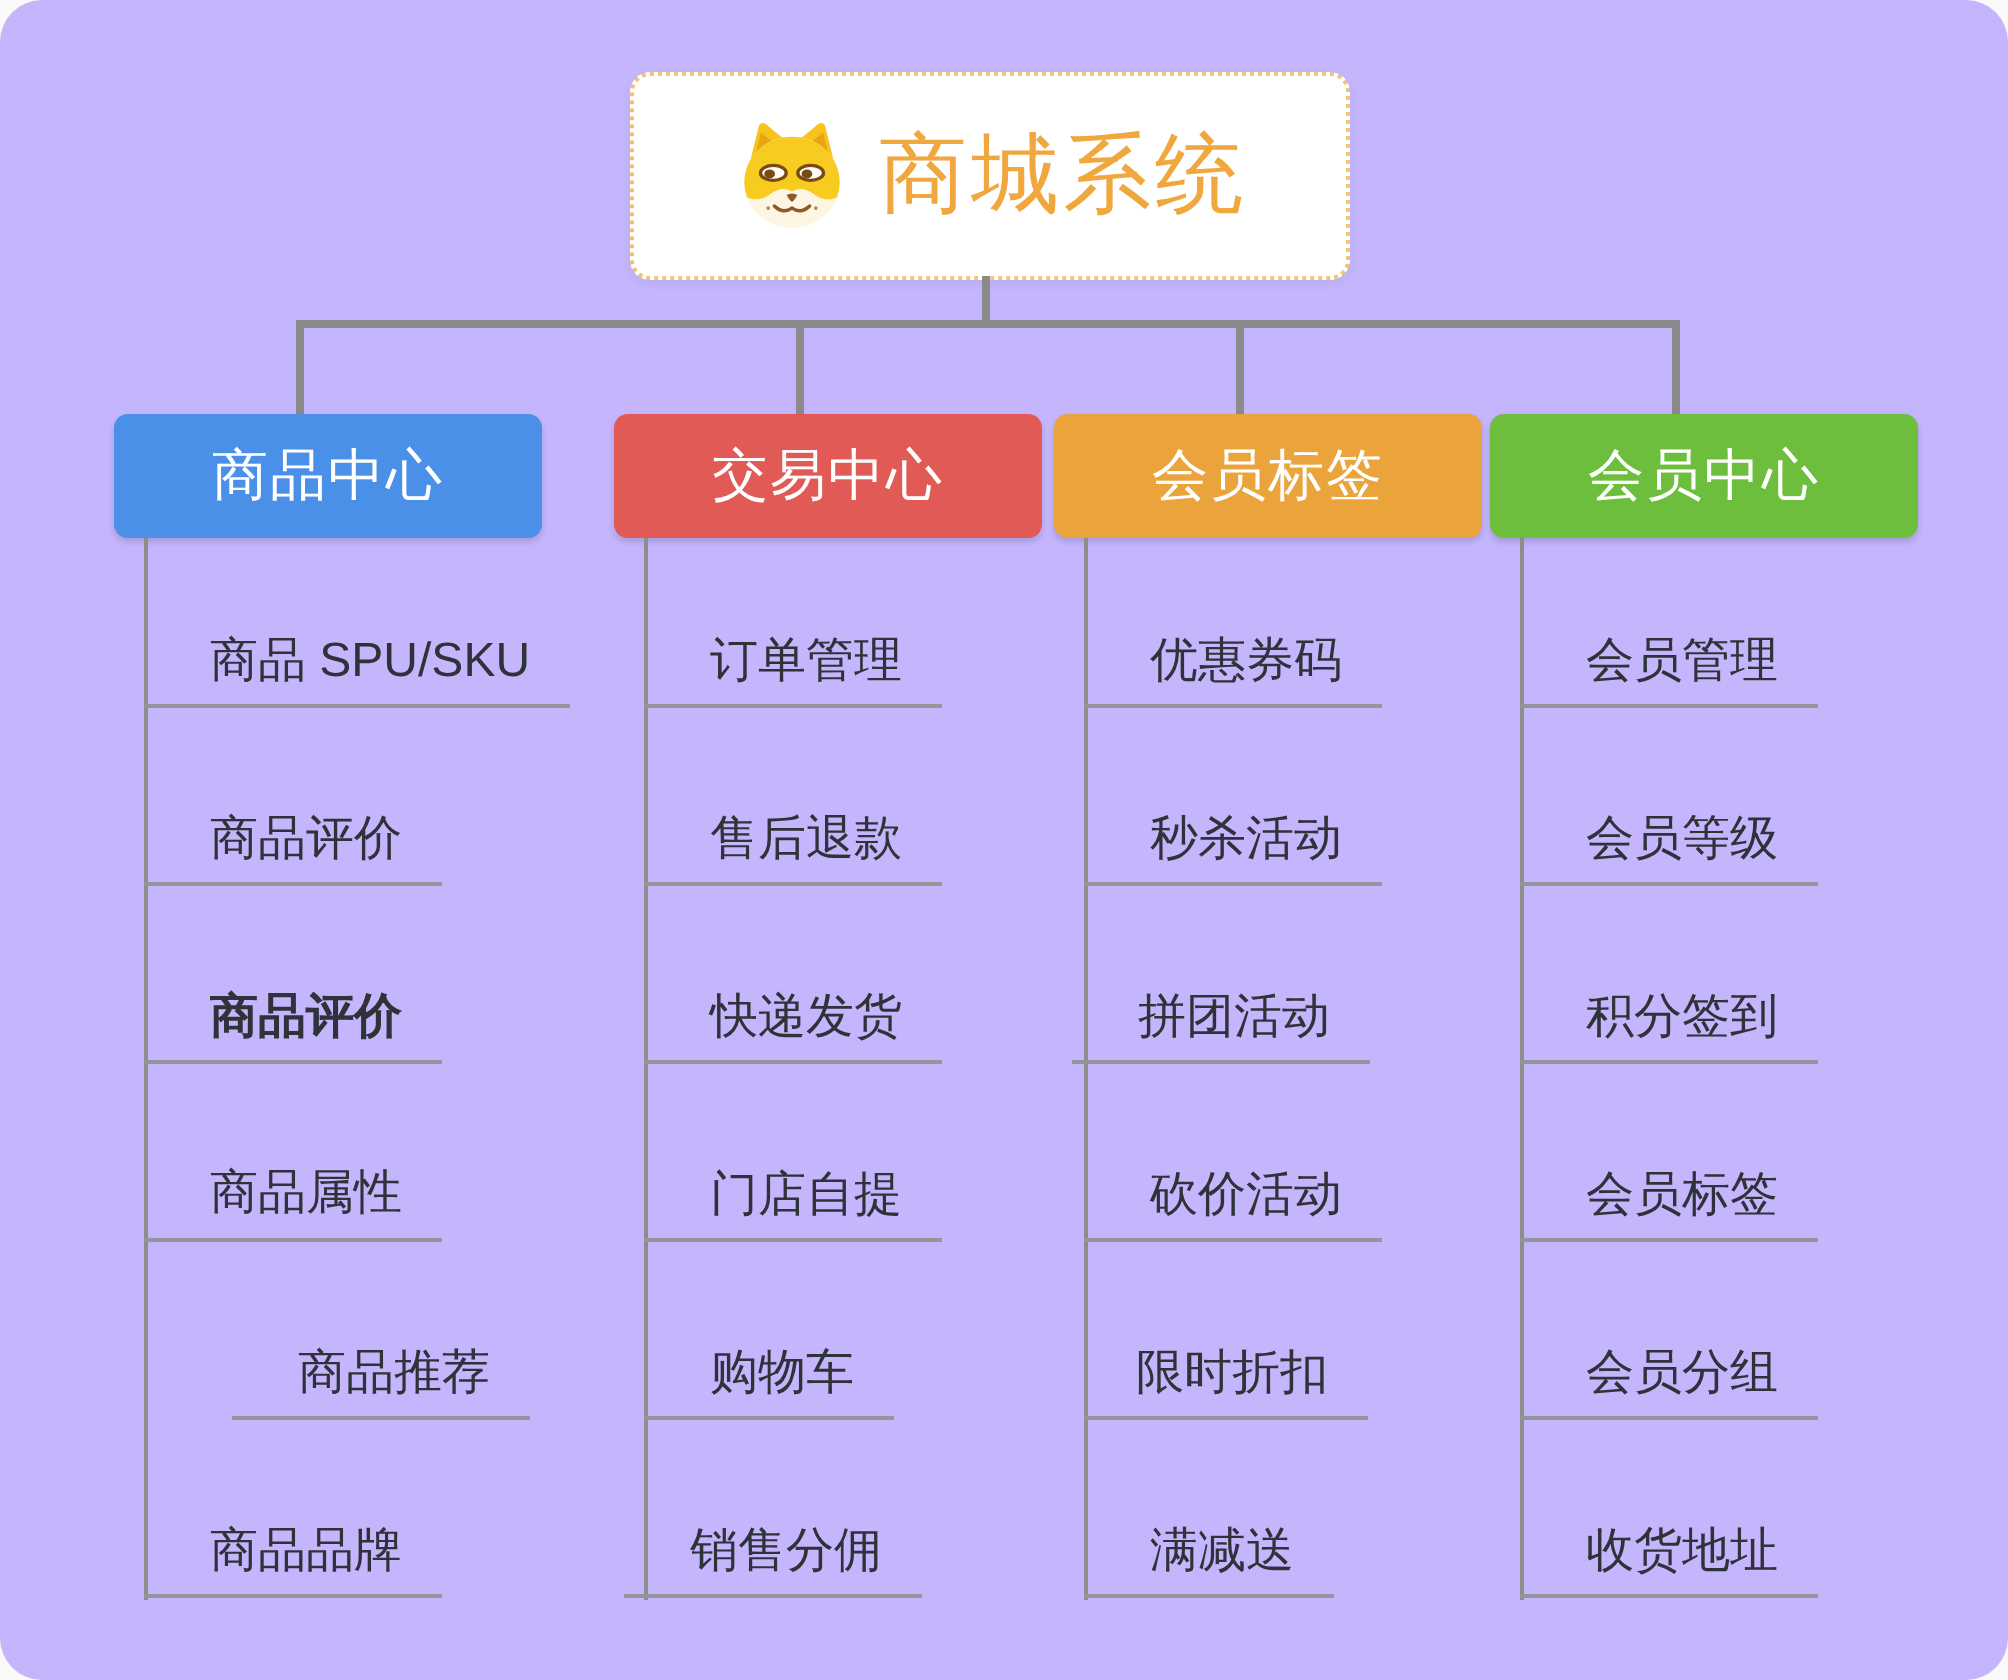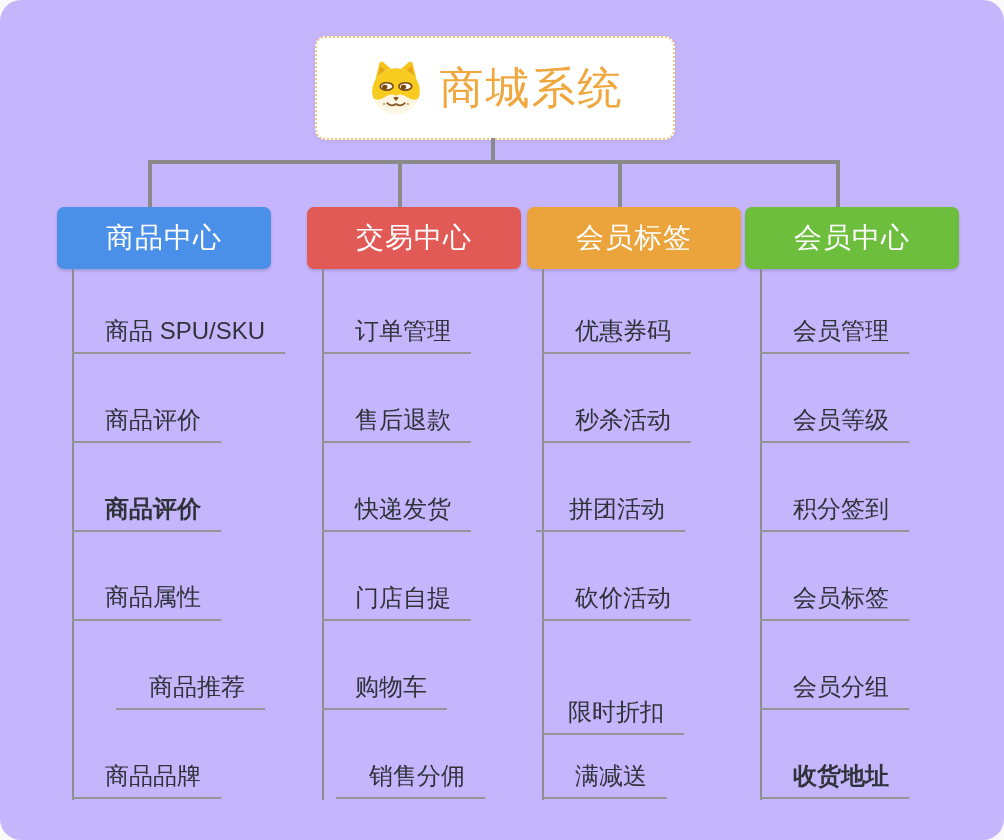--- a/index.html
+++ b/index.html
@@ -121,36 +121,36 @@
       <div class="leaf" style="left: 72px; top: 759px;">商品品牌</div>
       <div class="branch-box" style="left: 307px; background: rgb(226, 90, 85);">
         <span>交易中心</span>
       </div>
       <div class="spine" style="left: 322px;"></div>
       <div class="leaf" style="left: 322px; top: 314px;">订单管理</div>
       <div class="leaf" style="left: 322px; top: 403px;">售后退款</div>
       <div class="leaf" style="left: 322px; top: 492px;">快递发货</div>
       <div class="leaf" style="left: 322px; top: 581px;">门店自提</div>
       <div class="leaf" style="left: 322px; top: 670px;">购物车</div>
-      <div class="leaf" style="left: 336px; top: 759px;">销售分佣</div>
+      <div class="leaf" style="left: 312px; top: 759px;">销售分佣</div>
       <div class="branch-box" style="left: 527px; background: rgb(235, 163, 59);">
         <span>会员标签</span>
       </div>
       <div class="spine" style="left: 542px;"></div>
       <div class="leaf" style="left: 542px; top: 314px;">优惠券码</div>
       <div class="leaf" style="left: 542px; top: 403px;">秒杀活动</div>
       <div class="leaf" style="left: 536px; top: 492px;">拼团活动</div>
       <div class="leaf" style="left: 542px; top: 581px;">砍价活动</div>
-      <div class="leaf" style="left: 542px; top: 695px; padding-left: 26px;">限时折扣</div>
+      <div class="leaf" style="left: 542px; top: 670px; padding-left: 26px;">限时折扣</div>
       <div class="leaf" style="left: 542px; top: 759px;">满减送</div>
       <div class="branch-box" style="left: 745px; background: rgb(109, 190, 60);">
         <span>会员中心</span>
       </div>
       <div class="spine" style="left: 760px;"></div>
       <div class="leaf" style="left: 760px; top: 314px;">会员管理</div>
       <div class="leaf" style="left: 760px; top: 403px;">会员等级</div>
       <div class="leaf" style="left: 760px; top: 492px;">积分签到</div>
       <div class="leaf" style="left: 760px; top: 581px;">会员标签</div>
       <div class="leaf" style="left: 760px; top: 670px;">会员分组</div>
-      <div class="leaf" style="left: 760px; top: 759px; font-weight: bold;">收货地址</div>
+      <div class="leaf" style="left: 760px; top: 759px;">收货地址</div>
     </div>
 
 </div>
 
 </body></html>

